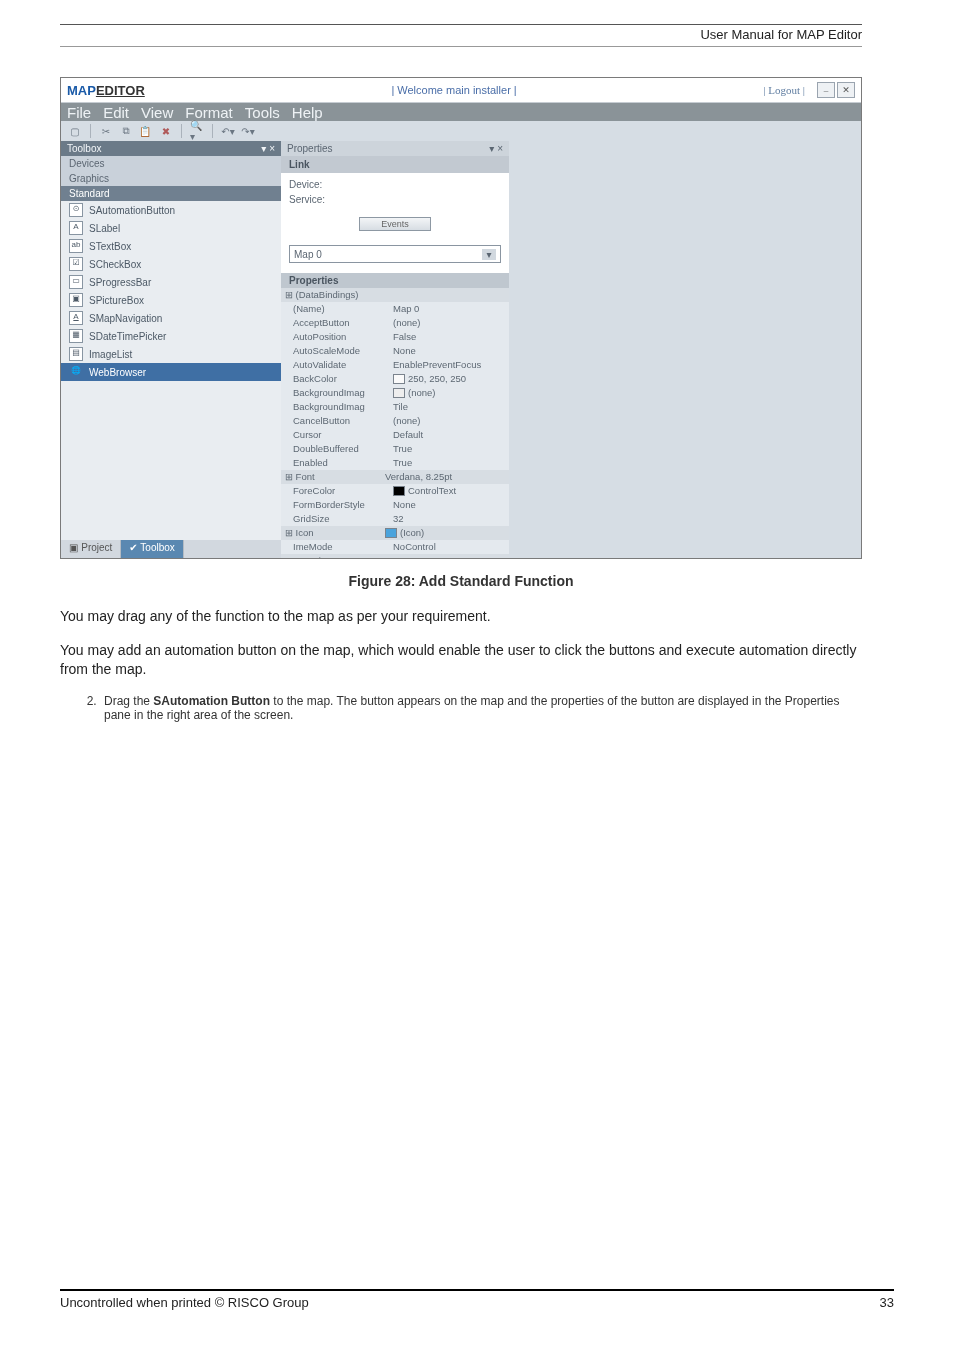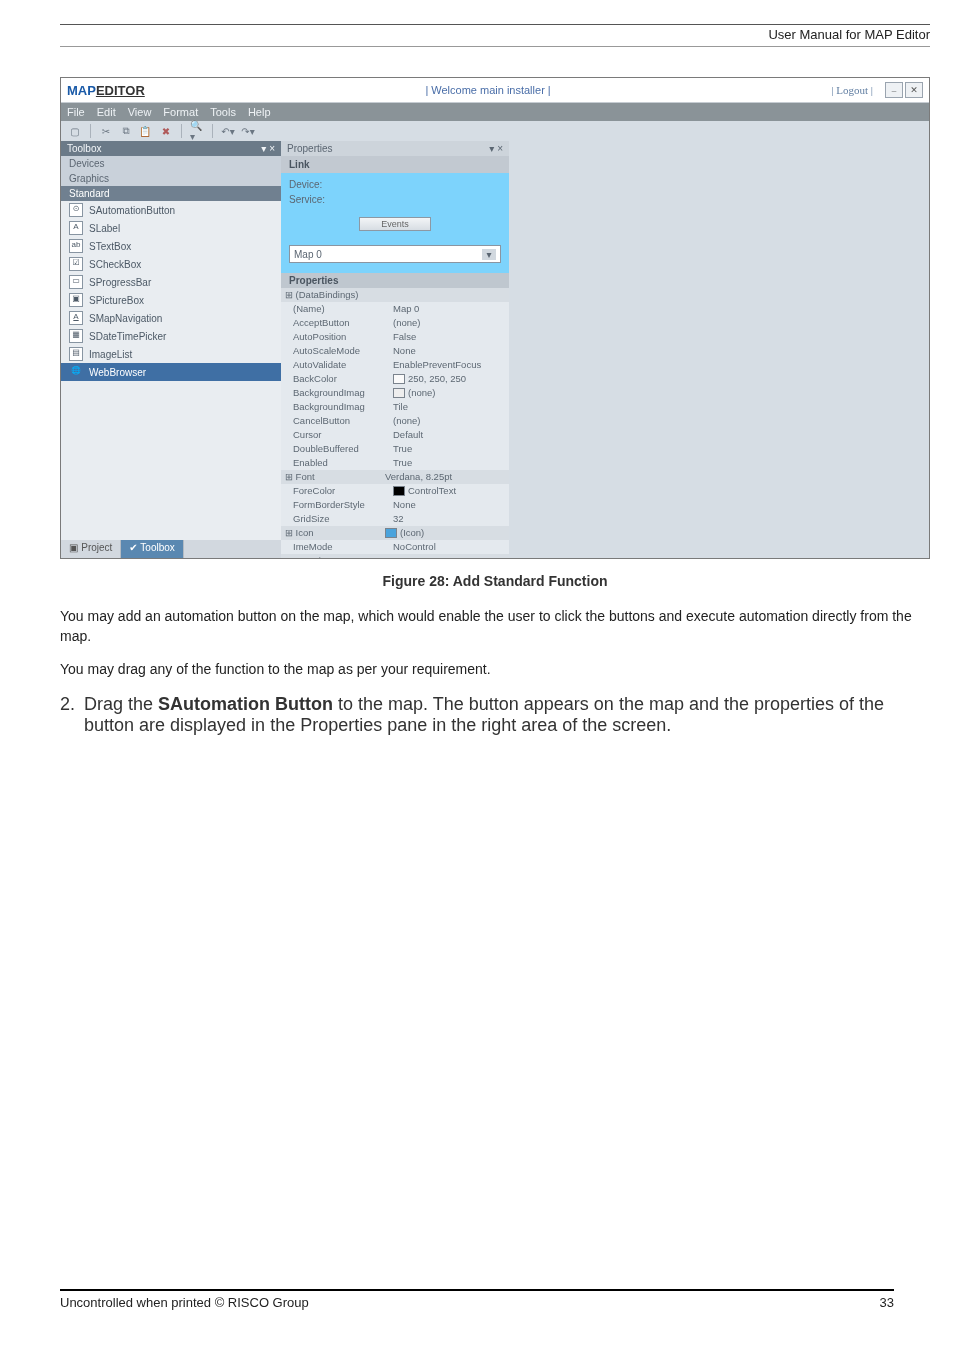--- a/index.html
+++ b/index.html
@@ -1,30 +1,30 @@
 <!DOCTYPE html>
 <html><head>
 <meta charset="utf-8">
 <style>
   html, body { margin: 0; padding: 0; font-family: "Segoe UI", Arial, sans-serif; color: #333; background:#fff; }
-  .page { width: 954px; min-height: 1350px; margin: 0 auto; position: relative; box-sizing: border-box; padding: 24px 24px 10px 60px;}
+  .page { width: 954px; min-height: 1350px; margin: 0 auto; position: relative; box-sizing: border-box; padding: 24px 92px 10px 60px;}
   .header-line { border-top:1px solid #555; margin-bottom:2px; }
   .header-bar { text-align:right; font-size:13px; color:#222; }
   .header-under { border-top:1px solid #999; margin-top:4px; }
   .screenshot { margin-top:30px; margin-bottom:8px; border:1px solid #7a7a7a; box-shadow:0 0 0 1px #fff; }
   .app { height:480px; display:flex; flex-direction:column; font-size:10px; color:#555; background:#d6dde4;}
   .titlebar { background:#fff; height:24px; display:flex; align-items:center; padding:0 6px; border-bottom:1px solid #c6ccd2;}
   .brand { font-weight:bold; font-size:13px; }
   .brand .m { color:#1a5aa8; }
   .brand .rest { color:#333; font-weight:600;text-decoration:underline;}
   .title-center { flex:1; text-align:center; font-size:11px; color:#4a6ea8;}
   .title-right { display:flex; align-items:center; gap:6px; font-size:11px;font-family:Liberation Serif, serif;}
   .winbtns { display:flex; gap:2px; margin-left:6px;}
   .wbtn { width:16px; height:14px; border:1px solid #9aa4af; background:#eef1f4; display:flex; align-items:center; justify-content:center; font-size:9px; color:#555;}
-  .menu { background:#e8ecef; height:18px; display:flex; align-items:center; padding:0 6px; gap:12px; color:#eef2f5; font-size:11px;text-align:center;}
+  .menu { background:#e8ecef; height:18px; display:flex; align-items:center; padding:0 6px; gap:12px; color:#eef2f5; font-size:15px;text-align:center;}
   .menubg { background:#8a9398;}
   .toolbar { background:#d6dde4; height:20px; display:flex; align-items:center; padding:0 6px; gap:4px;}
   .tbtn { width:14px; height:14px; border:1px solid transparent; display:flex; align-items:center; justify-content:center; color:#6b7682;}
   .sep { width:1px; height:14px; background:#aab2bb; margin:0 3px;}
   .body { flex:1; display:flex; overflow:hidden; }
   .left { width:220px; display:flex; flex-direction:column;}
   .panel-h { background:#6b7a88; color:#f2f5f8; font-size:10px; padding:2px 6px; display:flex; align-items:center; justify-content:space-between;}
   .sublab { background:#c9d1da; padding:2px 8px; font-size:10px; color:#5b6672;}
   .tbx-list { background:#e9edf1; flex:1; overflow:auto;}
   .tbx-head { background:#708090; color:#fff; padding:2px 8px; font-size:10px;}
@@ -48,35 +48,35 @@
   .ptile.p3 { left:248px; top:4px; }
   .ptile.p4 { left:248px; top:60px; }
   .pinner { margin:20px 14px 6px 14px; height:22px; border:1px solid #9fadba; background:linear-gradient(#f6f8fa,#cfd8df);}
   .dot { position:absolute; width:20px; height:20px; border-radius:50%; background:radial-gradient(circle at 35% 35%, #b8ee9f, #53b637 70%); border:1px solid #fff;}
   .dot.d1 { left:24px; top:48px; }
   .dot.d2 { left:220px; top:48px;}
   .canvas-low { position:absolute; left:14px; top:200px; width:360px; height:140px; border:1px solid #8aa2b5; background:#8d99a4;}
   .right { width:228px; display:flex; flex-direction:column;}
   .pane-title { background:#cdd4db; padding:2px 6px; font-size:10px; color:#5b6672; display:flex; justify-content:space-between; align-items:center;}
   .link-sec { background:#c2c9d1; padding:3px 8px; font-weight:600; color:#4a5560;}
-  .form-sec { background:#7dd3fc; padding:6px 8px; font-size:10px; color:#5b6672;}
+  .form-sec { background:#ffffff; padding:6px 8px; font-size:10px; color:#5b6672;}
   .form-row { margin-bottom:4px;}
   .evbtn { margin:12px auto 2px auto; width:70px; text-align:center; border:1px solid #8d98a3; background:linear-gradient(#f3f5f7,#d7dde3); font-size:9px; padding:1px 0; color:#666;}
   .drop { background:#fff; border:1px solid #8a95a1; height:16px; margin:4px 0; display:flex; align-items:center; padding:0 4px; justify-content:space-between; font-size:10px;}
   .drop .dd { width:14px; background:#d1d8df; text-align:center;}
   .pgrid { background:#e4e9ee; flex:1; overflow:auto;}
   .pgrid-h { background:#bfc7cf; font-weight:600; color:#4a5560; padding:2px 8px; font-size:10px;}
   .prow { display:flex; padding:1px 4px 1px 12px; font-size:9.5px; color:#5d6873; line-height:12px;}
   .prow.cat { padding-left:4px; background:#d7dde3;}
   .pkey { width:100px; overflow:hidden; white-space:nowrap;}
   .pval { flex:1; overflow:hidden; white-space:nowrap; display:flex; align-items:center; gap:3px;}
   .sw { width:10px; height:8px; border:1px solid #7a838d; display:inline-block; background:#eee;}
   .caption { text-align:center; font-weight:bold; font-size:14px; margin:14px 0 18px;}
   .bodytext { font-size:14px; line-height:1.4; color:#222; margin-bottom:14px;}
-  ol.steps { font-size:18px; margin:0 0 0 20px; padding:0; }
+  ol.steps { font-size:12px; margin:0 0 0 40px; padding:0; }
   ol.steps li { margin-bottom:10px; padding-left:4px;}
   .step-sub { margin-left:0px;}
   .footer { position:absolute; left:60px; right:60px; bottom:40px; border-top:2px solid #000000; padding-top:4px; font-size:13px; display:flex; justify-content:space-between; color:#222;}
 </style>
 </head>
 <body>
 
 <div class="page">
   <div class="header-line"></div>
   <div class="header-bar">User Manual for MAP Editor</div>
@@ -327,22 +327,22 @@
                 </div>
               </div>
           </div>
         </div>
       </div>
     </div>
   </div>
 
   <div class="caption">Figure 28: Add Standard Function</div>
 
+  <div class="bodytext">You may drag any of the function to the map as per your requirement.</div>
   <div class="bodytext">You may add an automation button on the map, which would enable the user to click the buttons and execute automation directly from the map.</div>
-  <div class="bodytext">You may drag any of the function to the map as per your requirement.</div>
 
   <ol class="steps" start="2">
     <li>
       <span class="step-sub">
         <span>Drag the </span><b>SAutomation Button</b><span> to the map. The button appears on the map and the properties of the button are displayed in the Properties pane in the right area of the screen.</span>
       </span>
     </li>
   </ol>
 
   <div class="footer">

